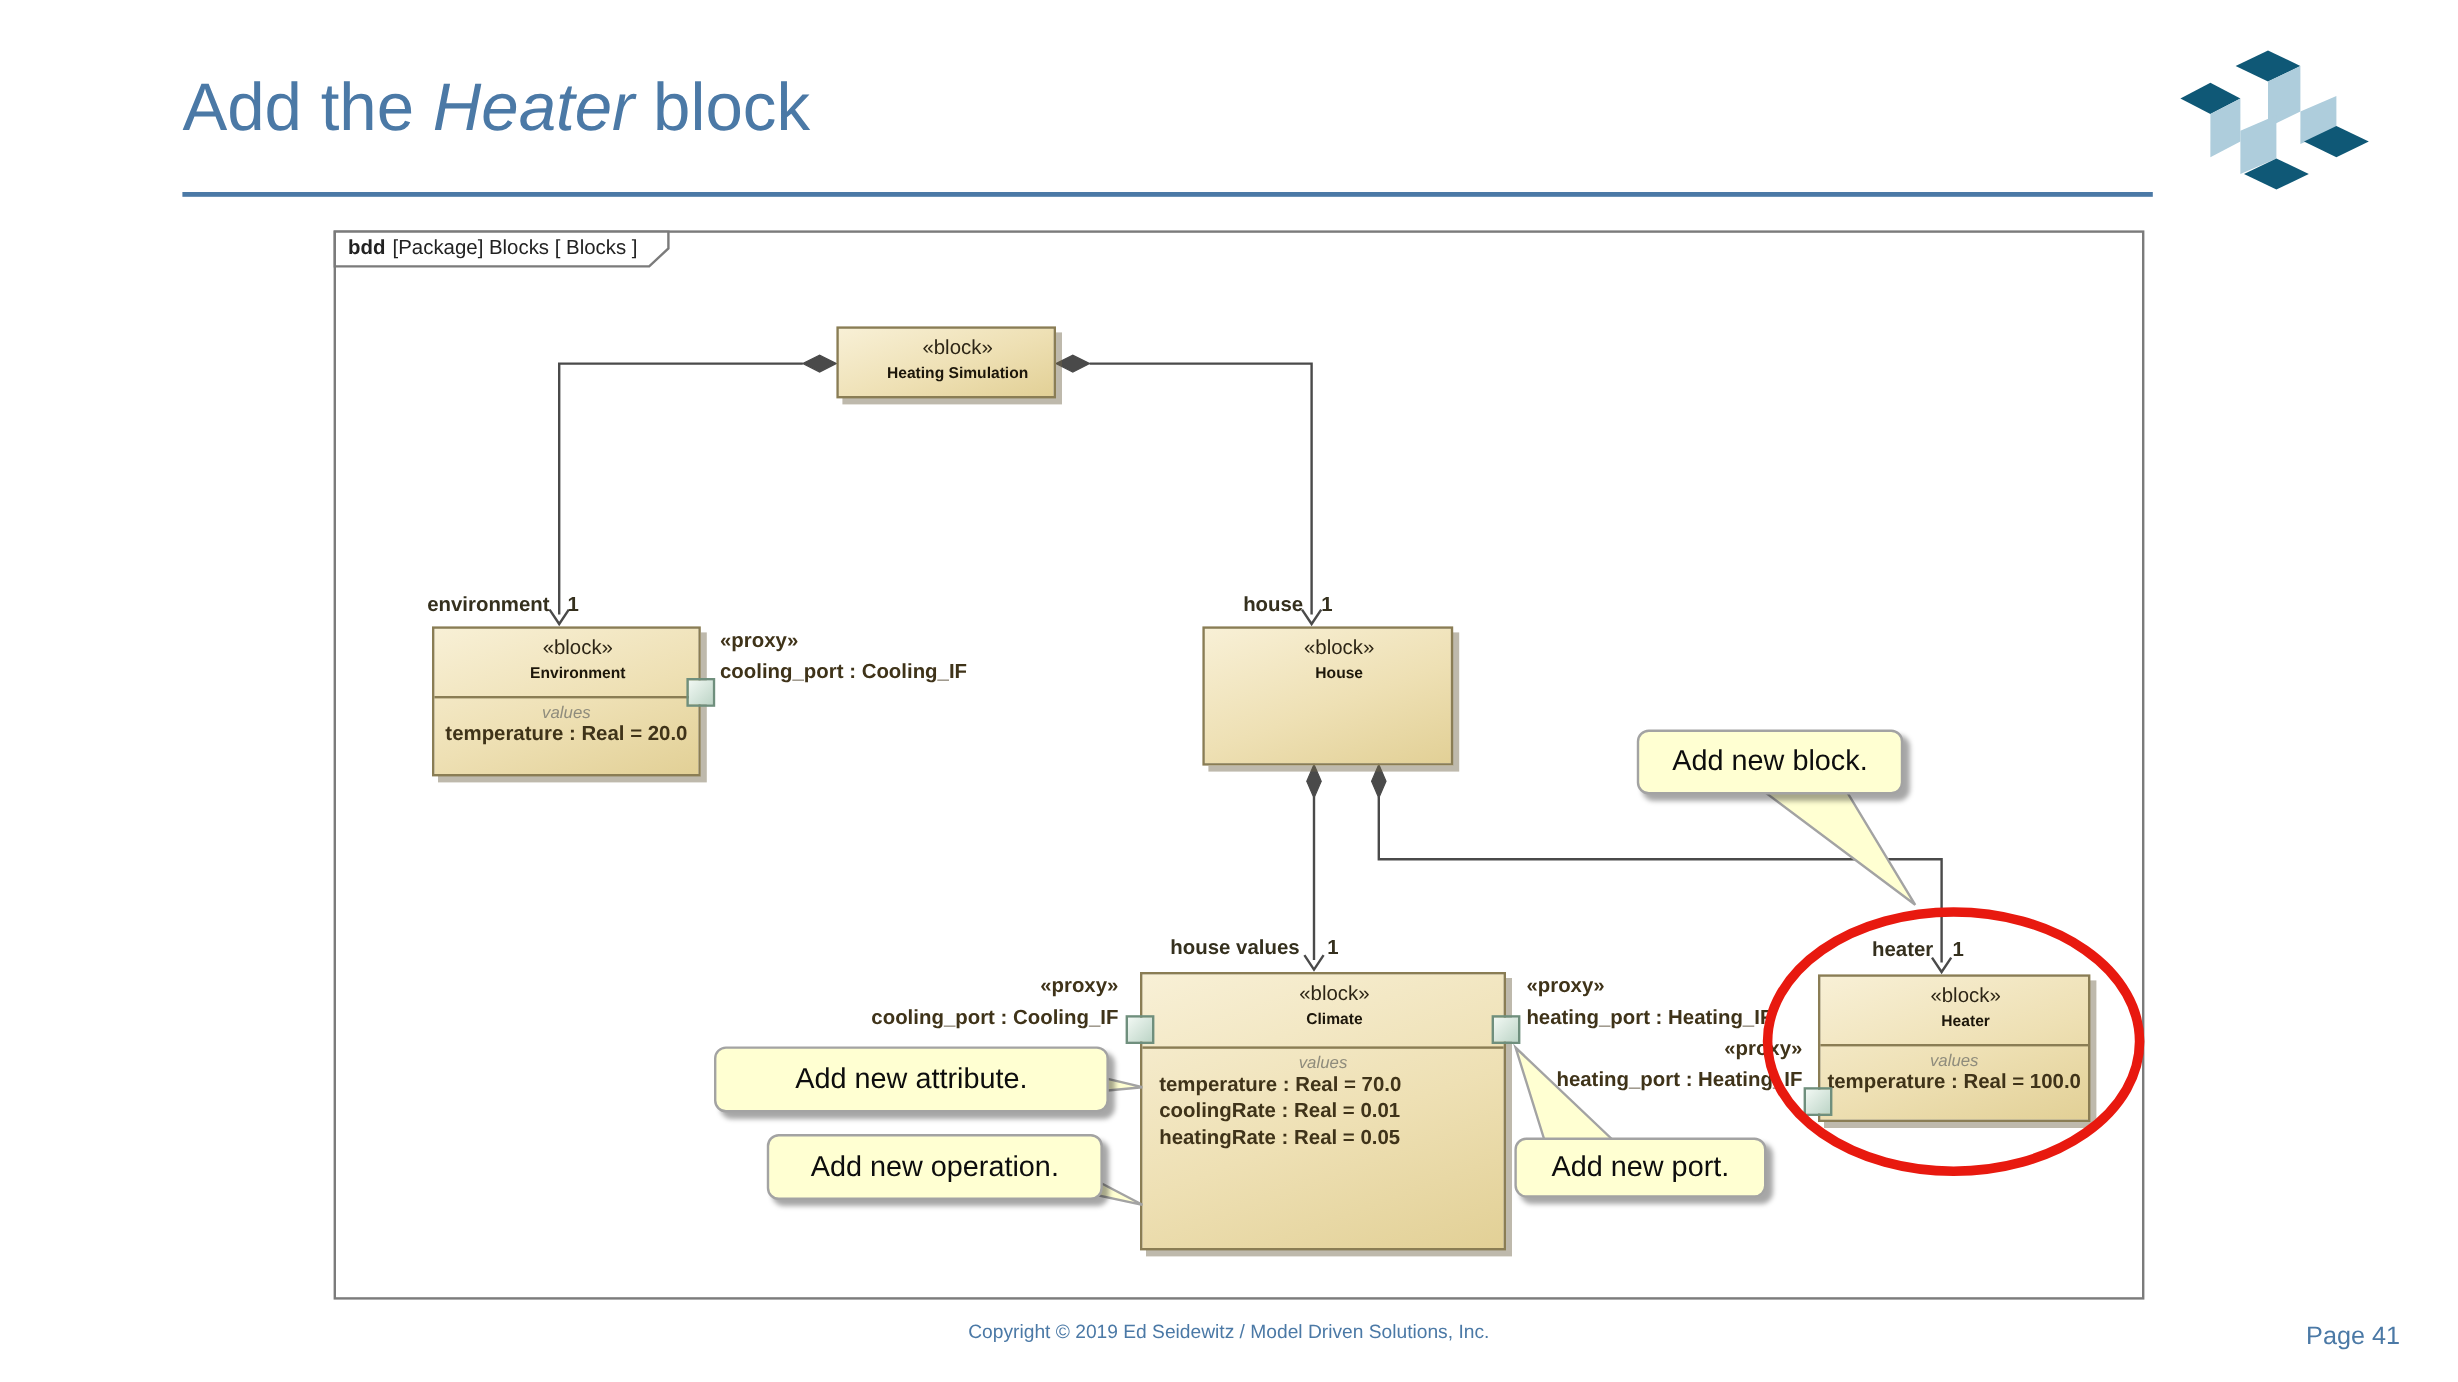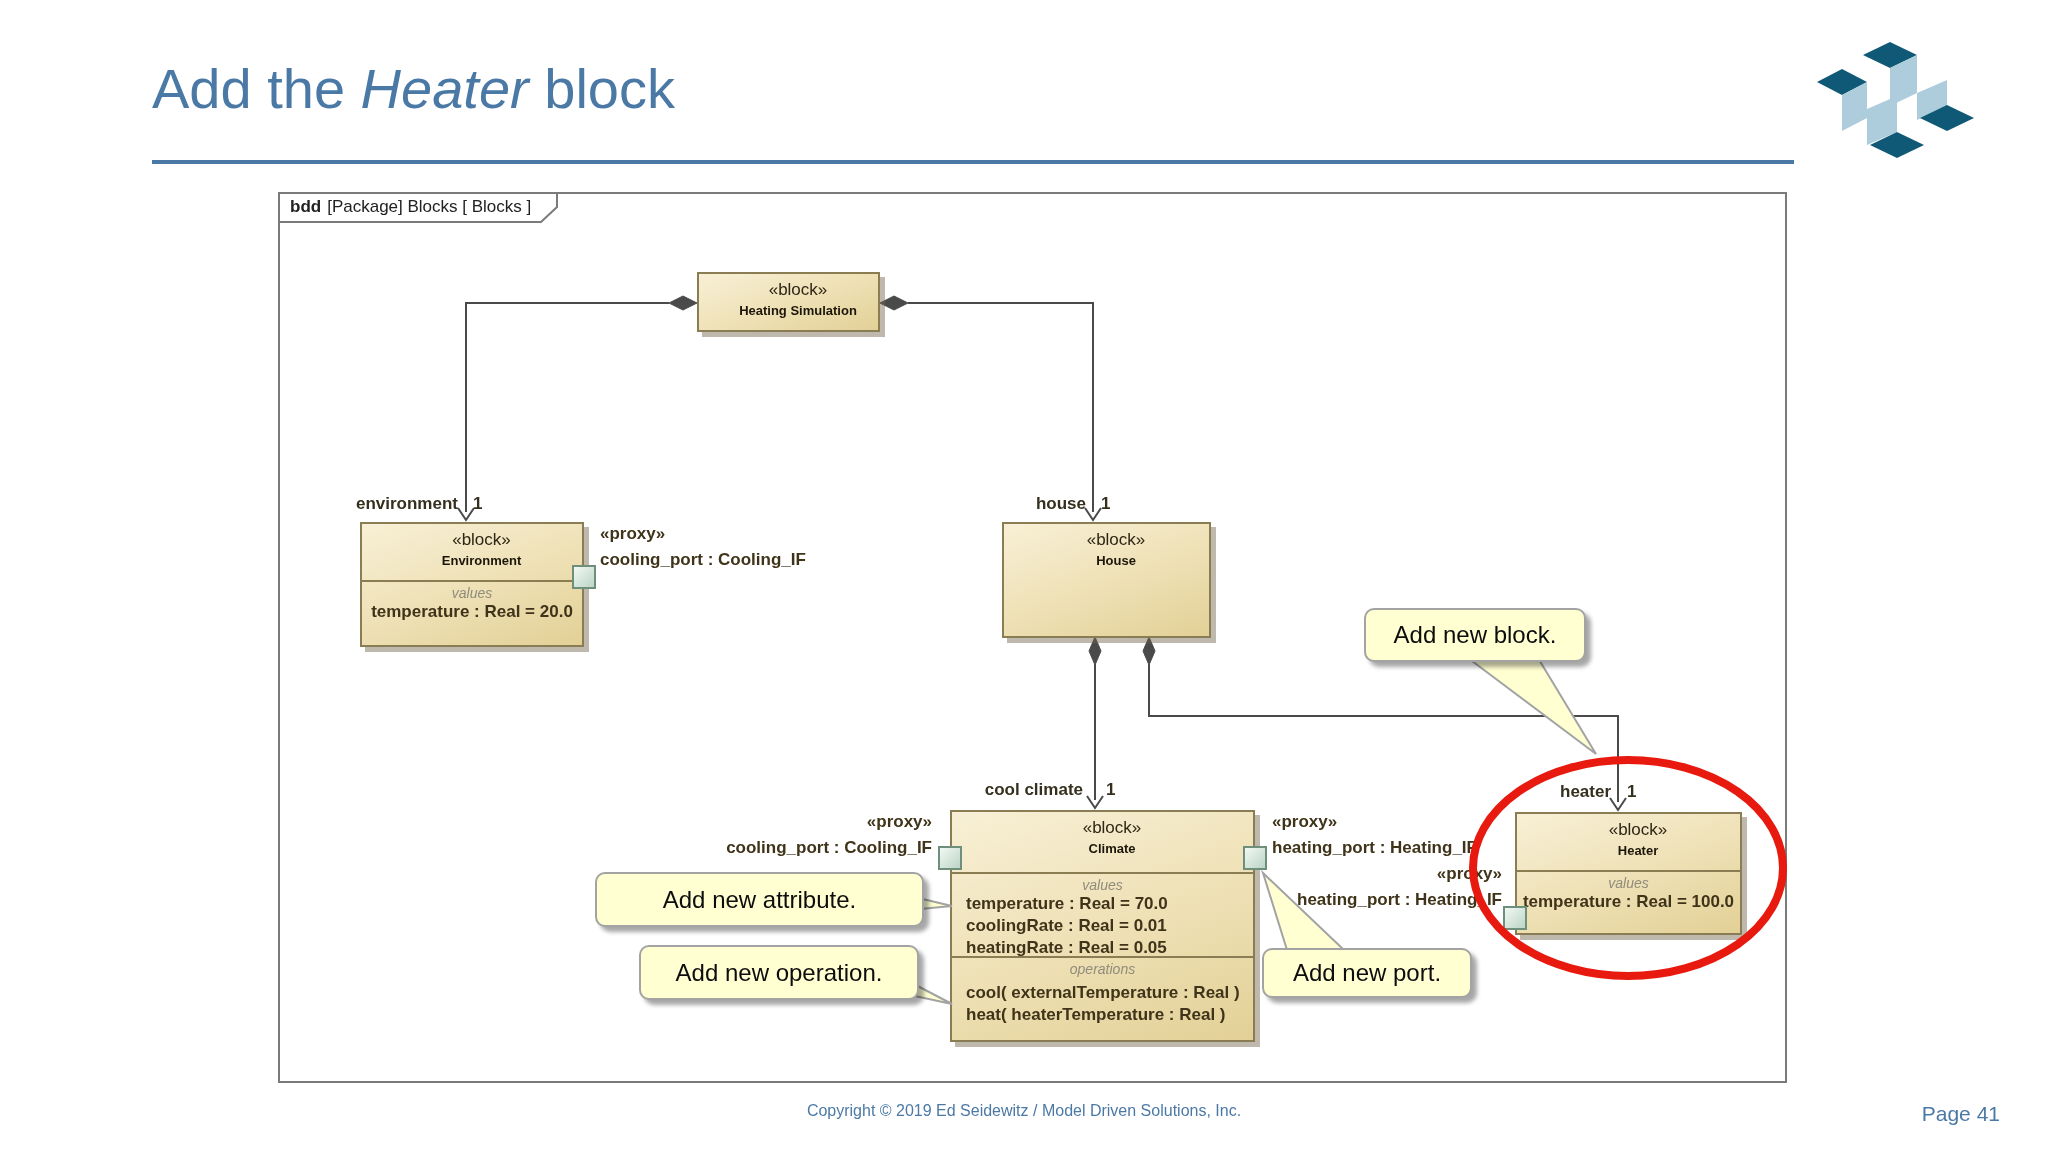--- a/index.html
+++ b/index.html
@@ -133,25 +133,20 @@
   <div class="bt" style="height:60px;">
     <div class="stereo">«block»</div>
     <div class="bname">Climate</div>
   </div>
   <div class="comp" style="height:84px;">
     <div class="clabel">values</div>
     <div class="prop indent">temperature : Real = 70.0</div>
     <div class="prop indent">coolingRate : Real = 0.01</div>
     <div class="prop indent">heatingRate : Real = 0.05</div>
   </div>
-  <div class="comp" style="height:84px;">
-    <div class="clabel">operations</div>
-    <div class="prop indent" style="padding-top:5px;">cool( externalTemperature : Real )</div>
-    <div class="prop indent">heat( heaterTemperature : Real )</div>
-  </div>
 </div>
 
 <div class="block" style="left:1515px;top:812px;width:227px;height:123px;">
   <div class="bt" style="height:56px;">
     <div class="stereo">«block»</div>
     <div class="bname">Heater</div>
   </div>
   <div class="comp" style="height:65px;">
     <div class="clabel">values</div>
     <div class="prop center">temperature : Real = 100.0</div>
@@ -162,21 +157,21 @@
 <div class="port" style="left:938px;top:846px;"></div>
 <div class="port" style="left:1243px;top:846px;"></div>
 <div class="port" style="left:1503px;top:906px;"></div>
 
 <div class="elabel r" style="left:300px;top:494px;width:158px;">environment</div>
 <div class="elabel" style="left:473px;top:494px;">1</div>
 
 <div class="elabel r" style="left:980px;top:494px;width:106px;">house</div>
 <div class="elabel" style="left:1101px;top:494px;">1</div>
 
-<div class="elabel r" style="left:930px;top:780px;width:153px;">cool climate</div>
+<div class="elabel r" style="left:930px;top:780px;width:153px;">house values</div>
 <div class="elabel" style="left:1106px;top:780px;">1</div>
 
 <div class="elabel" style="left:1560px;top:782px;">heater</div>
 <div class="elabel" style="left:1627px;top:782px;">1</div>
 
 <div class="plabel" style="left:600px;top:524px;">«proxy»</div>
 <div class="plabel" style="left:600px;top:550px;">cooling_port : Cooling_IF</div>
 
 <div class="plabel r" style="left:700px;top:812px;width:232px;">«proxy»</div>
 <div class="plabel r" style="left:700px;top:838px;width:232px;">cooling_port : Cooling_IF</div>

